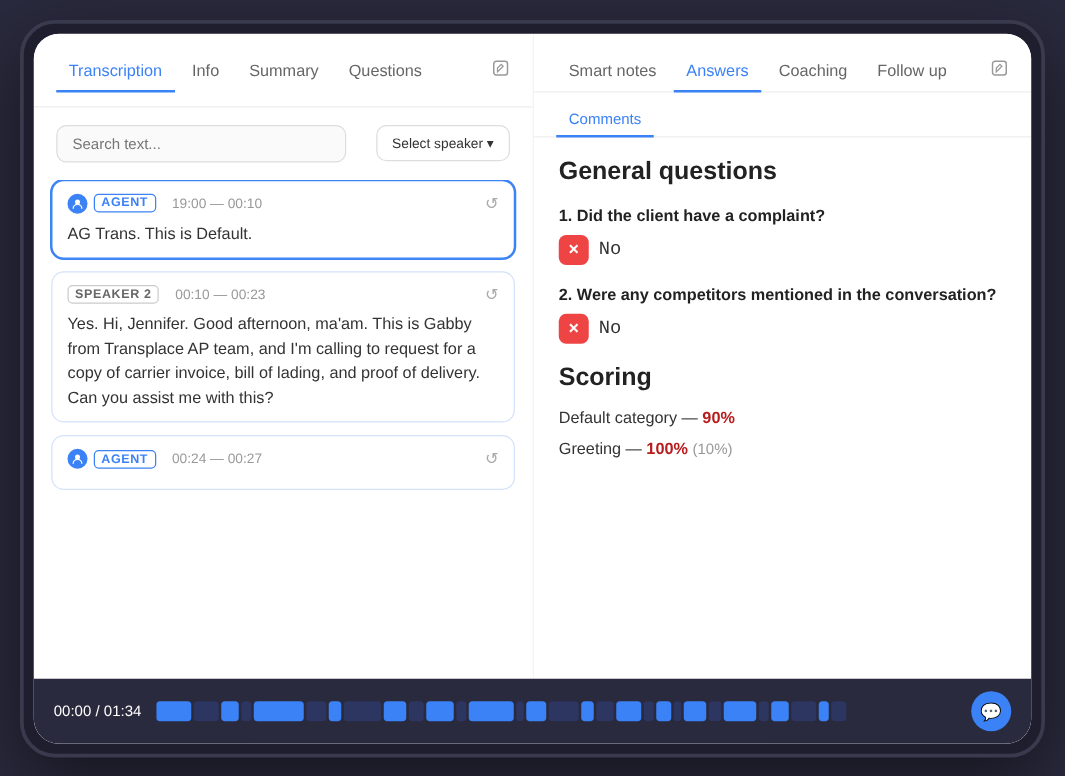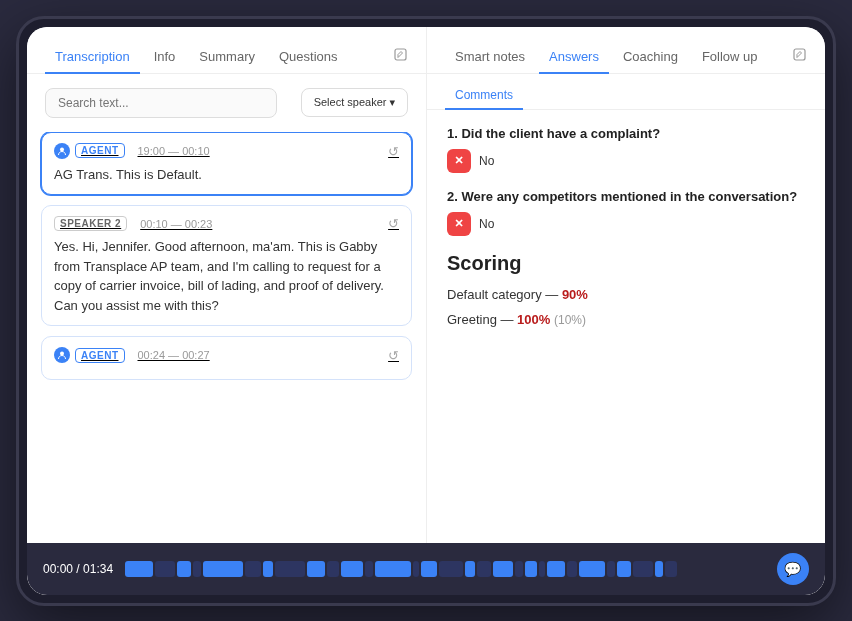--- a/index.html
+++ b/index.html
@@ -42,21 +42,21 @@
       background: #fff;
       border-radius: 20px 0 0 0;
       display: flex;
       flex-direction: column;
       overflow: hidden;
       border-right: 1px solid #eee;
     }
     .left-tabs {
       display: flex;
       align-items: center;
-      padding: 14px 18px 0;
+      padding: 14px 18px 12px;
       border-bottom: 1px solid #eee;
       gap: 4px;
     }
     .tab {
       padding: 8px 10px;
       font-size: 13px;
       cursor: pointer;
       color: #666;
       border-bottom: 2px solid transparent;
       margin-bottom: -1px;
@@ -114,24 +114,23 @@
       border-radius: 10px;
       padding: 10px 12px;
       background: #fff;
     }
     .transcript-card.active {
       border-color: #3b82f6;
       box-shadow: 0 0 0 1px #3b82f6;
     }
     .card-header {
       display: flex;
-      align-items: flex-end;
+      align-items: flex-start;
       justify-content: space-between;
       margin-bottom: 6px;
-      text-decoration: underline;
     }
     .speaker-badge {
       display: flex;
       align-items: center;
       gap: 5px;
     }
     .agent-icon {
       width: 16px;
       height: 16px;
       background: #3b82f6;
@@ -252,22 +251,23 @@
       background: #ef4444;
       border-radius: 6px;
       display: flex;
       align-items: center;
       justify-content: center;
       color: white;
       font-size: 11px;
       font-weight: bold;
     }
     .answer-text {
-      font-size: 12px;
+      font-size: 15px;
       color: #333;
+      font-family: Liberation Mono, monospace;
     }
     .scoring-section {
       margin-top: 8px;
     }
     .scoring-title {
       font-size: 20px;
       font-weight: 600;
       color: #222;
       margin-bottom: 12px;
     }
@@ -409,20 +409,21 @@
               <rect x="1" y="1" width="11" height="11" rx="2" stroke="#999" stroke-width="1.2" fill="none"></rect>
               <path d="M4 9.5l1.5-1.5 3-3-1.5-1.5-3 3L4 9.5z" stroke="#999" stroke-width="1" fill="none"></path>
             </svg>
           </div>
         </div>
         <div class="right-subtabs">
           <div class="right-subtab active">Comments</div>
         </div>
 
         <div class="right-content">
+          <div class="section-title">General questions</div>
 
           <div class="question-item">
             <div class="question-text">
               <span>1.</span>
               <span>Did the client have a complaint?</span>
             </div>
             <div class="answer-row">
               <div class="answer-badge">✕</div>
               <span class="answer-text">No</span>
             </div>

